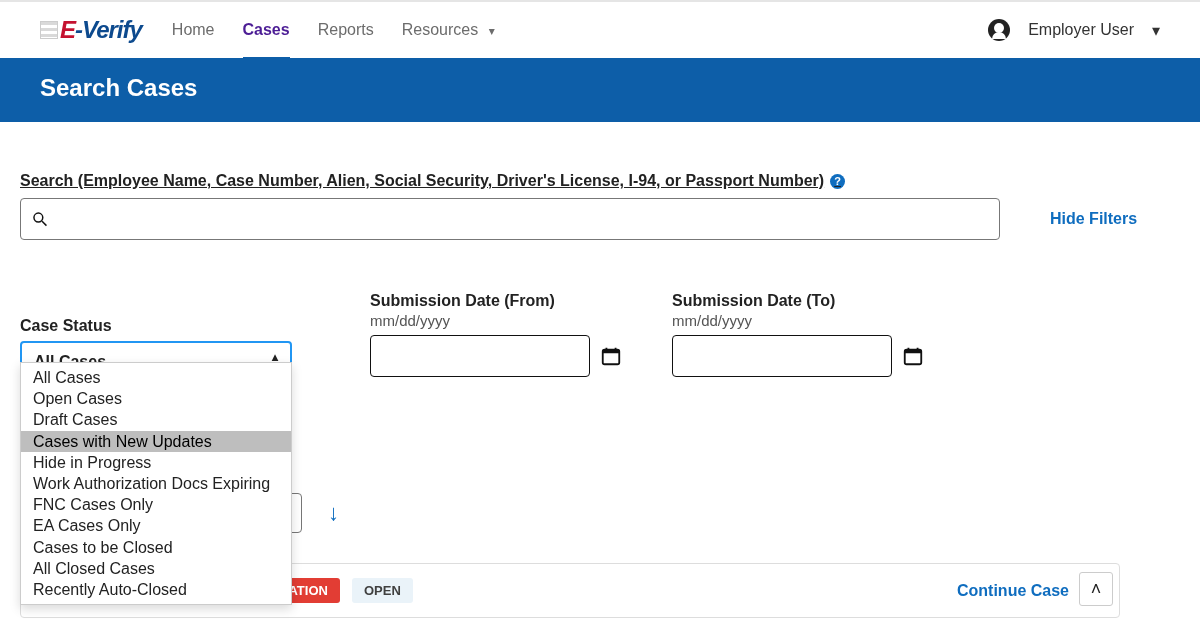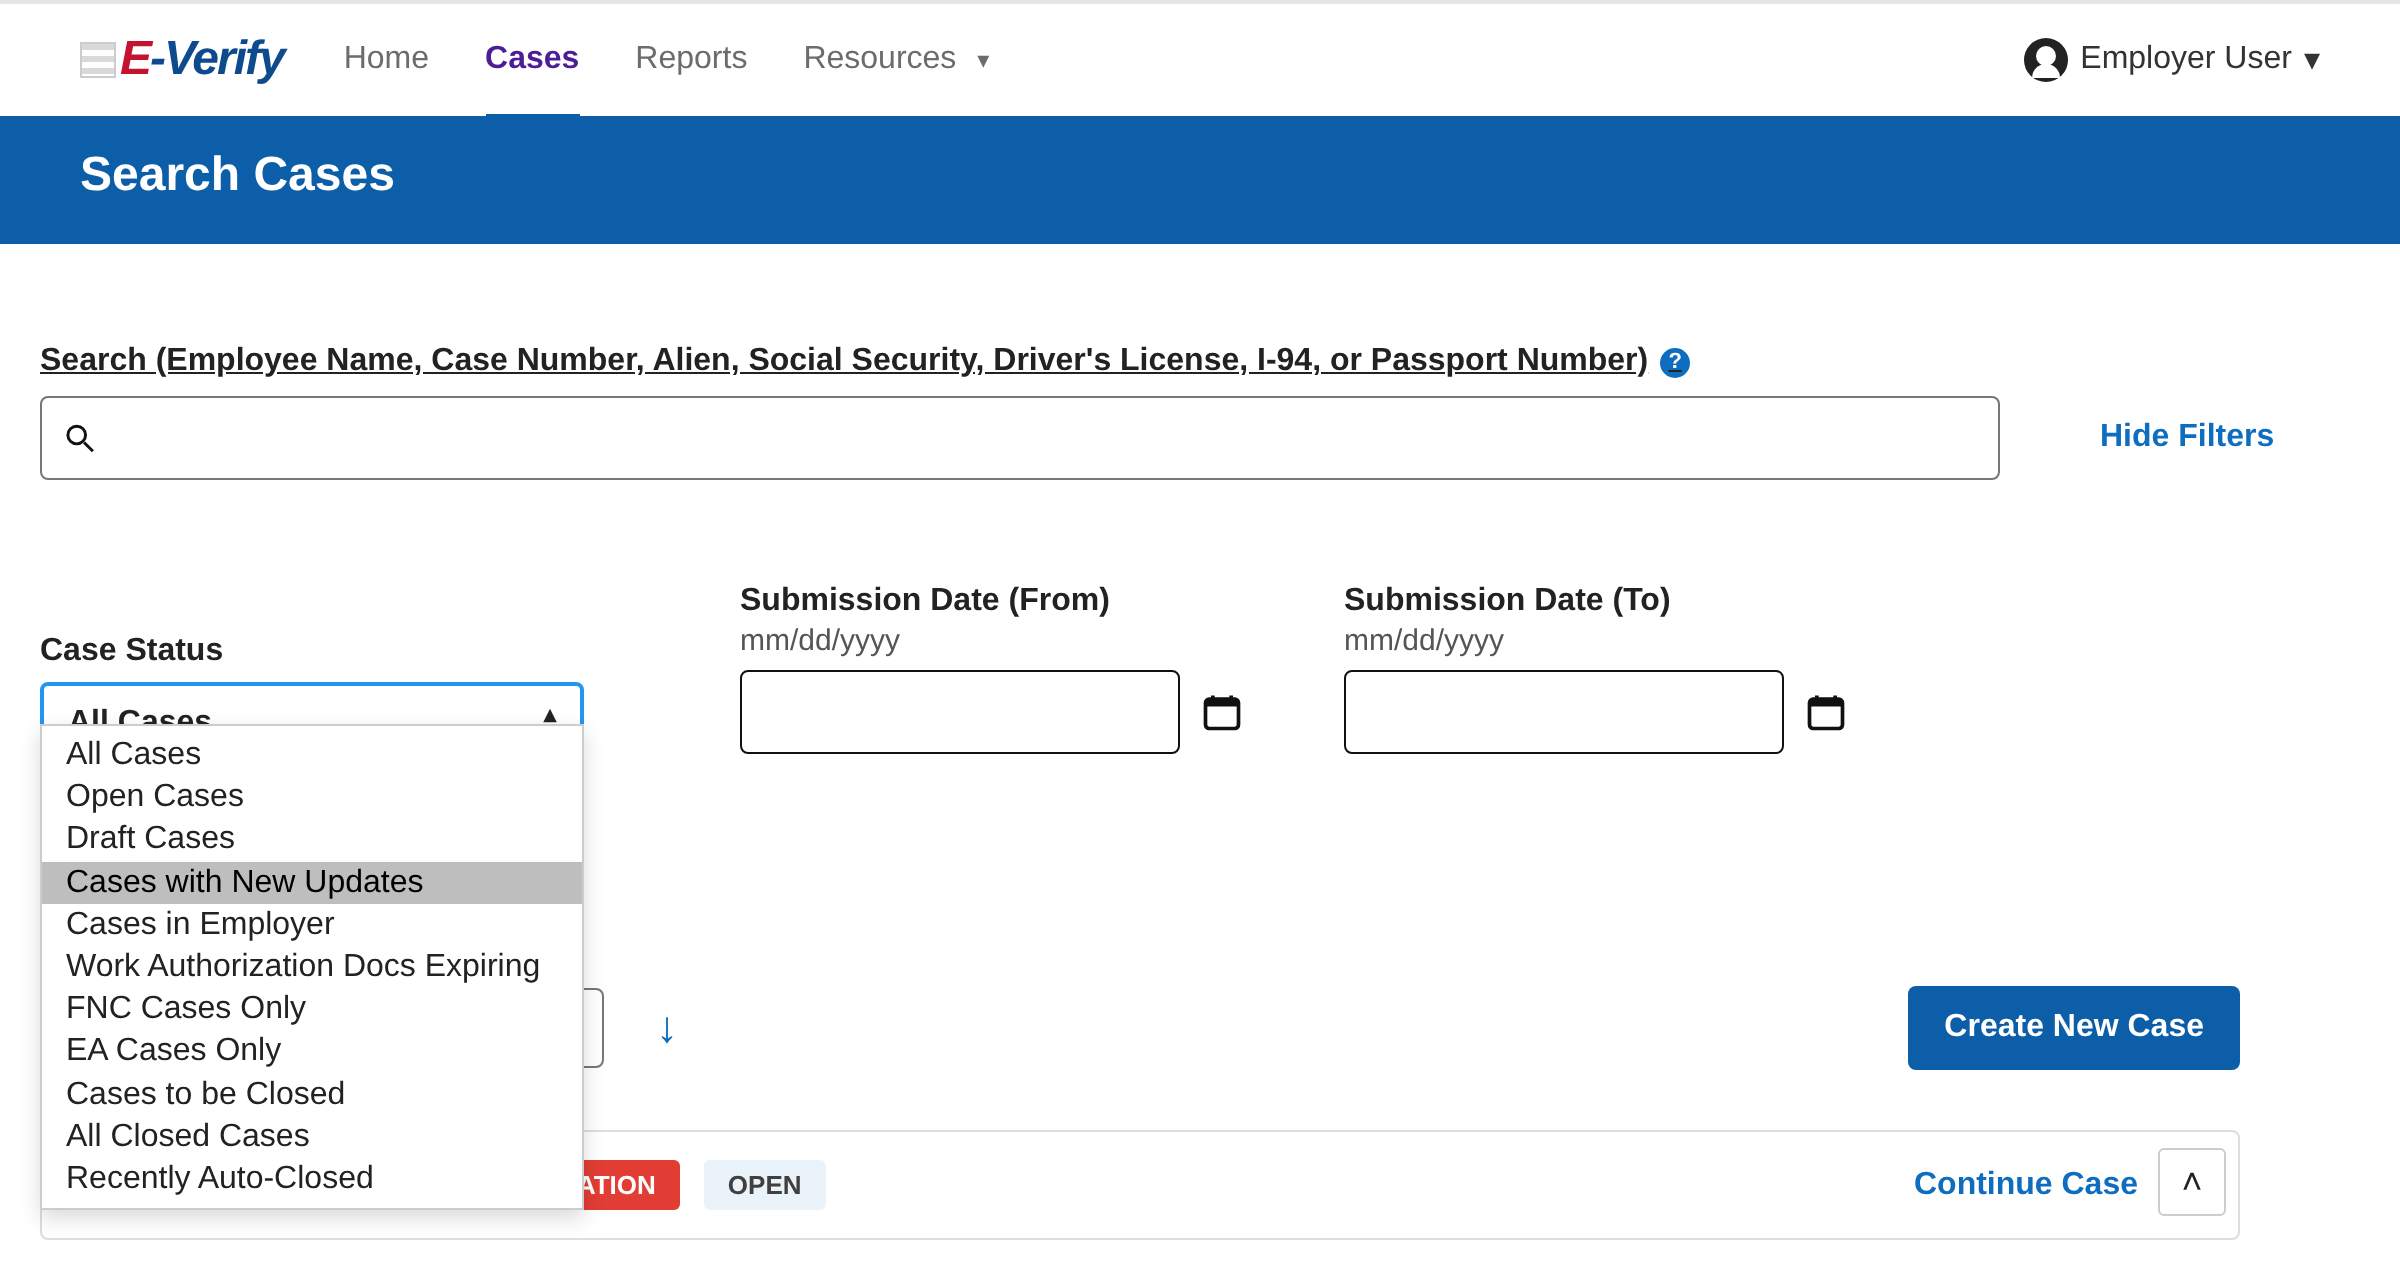--- a/index.html
+++ b/index.html
@@ -60,21 +60,21 @@
   .nav-item.active::after {
     content:"";
     position:absolute;
     bottom:-16px; left:0; right:0;
     height:4px;
     background: var(--brand-blue);
   }
   .nav-item .chev {margin-left:6px; font-size:12px;}
   .user-menu {
     margin-left:auto;
-    display:flex; align-items:center; gap:6px;
+    display:flex; align-items:center; gap:18px;
     color:#333;
     font-size:16px;
     cursor:pointer;
   }
   .user-icon {
     width:22px;height:22px;border-radius:50%;
     background:#222;
     position:relative;
   }
   .user-icon::before{
@@ -262,21 +262,21 @@
         <div class="col-label" style="margin-top:25px;">Case Status</div>
         <div class="select-box">
           <span>All Cases</span>
           <span class="sort-icon">▴<br>▾</span>
         </div>
         <div class="dropdown" id="status-dropdown">
             <div class="dropdown-item">All Cases</div>
             <div class="dropdown-item">Open Cases</div>
             <div class="dropdown-item">Draft Cases</div>
             <div class="dropdown-item hover">Cases with New Updates</div>
-            <div class="dropdown-item">Cases in Employer</div>
+            <div class="dropdown-item">Hide in Progress</div>
             <div class="dropdown-item">Work Authorization Docs Expiring</div>
             <div class="dropdown-item">FNC Cases Only</div>
             <div class="dropdown-item">EA Cases Only</div>
             <div class="dropdown-item">Cases to be Closed</div>
             <div class="dropdown-item">All Closed Cases</div>
             <div class="dropdown-item">Recently Auto-Closed</div>
           </div>
       </div>
 
       <div class="filter-col" style="margin-left:20px;">
@@ -306,21 +306,20 @@
           </svg>
         </div>
       </div>
 
     </div>
 
     <div class="lower">
       <div class="lower-row">
         <div class="partial-select"></div>
         <span class="arrow-down">↓</span>
-        <button class="create-btn">Create New Case</button>
       </div>
 
       <div class="result-row">
         <span class="name">Fox, Julie</span>
         <span class="badge badge-red">FINAL NONCONFIRMATION</span>
         <span class="badge badge-open">OPEN</span>
         <span class="continue">Continue Case</span>
         <span class="expand-toggle">˄</span>
       </div>
     </div>

